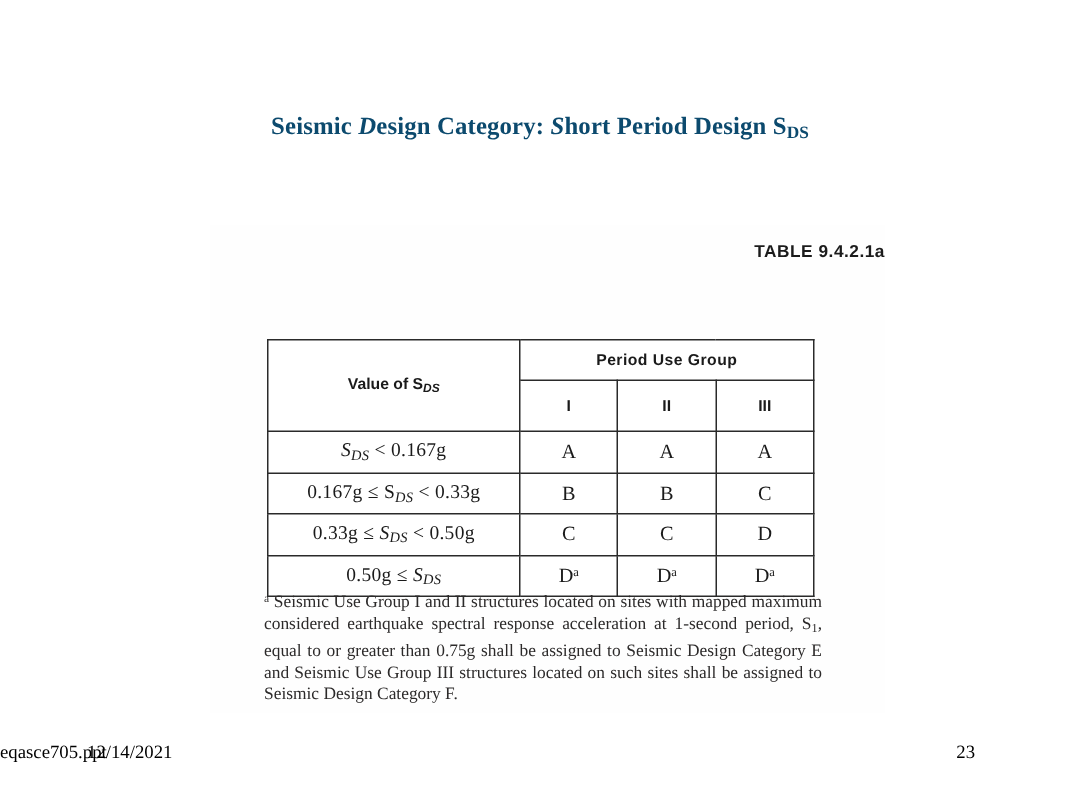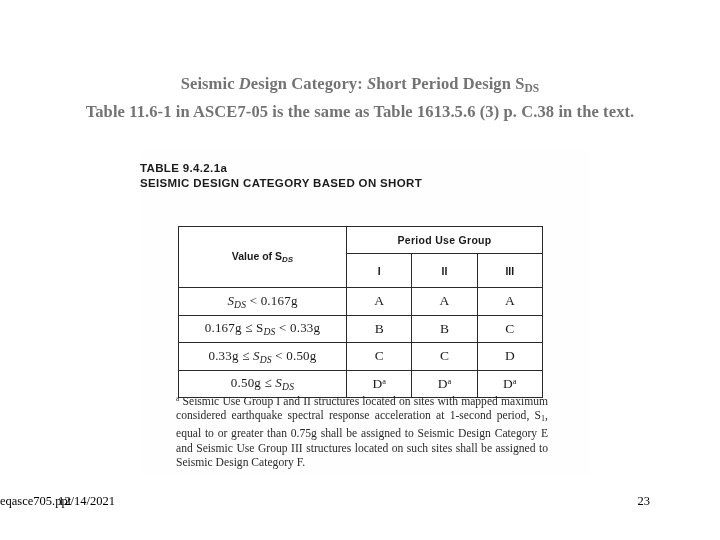--- a/index.html
+++ b/index.html
@@ -21,21 +21,21 @@
   .slide-title {
     position: absolute;
     left: 0;
     top: 72px;
     width: 720px;
     text-align: center;
     font-family: "Liberation Serif", serif;
     font-weight: bold;
     font-size: 16.5px;
     line-height: 23px;
-    color: #737373;
+    color: #0c4a6e;
     letter-spacing: 0.1px;
   }
   .slide-title .ln { display: block; white-space: nowrap; }
   .ital-d { font-style: italic; }
   .sub {
     font-size: 0.70em;
     vertical-align: -0.28em;
     letter-spacing: 0;
   }
 
@@ -57,21 +57,21 @@
     font-size: 15px;
     white-space: nowrap;
     pointer-events: none;
     user-select: none;
   }
 
   .scan-title {
     position: relative;
     margin: 11px auto 0 auto;
     width: 100%;
-    text-align: left;
+    text-align: right;
     font-family: "Liberation Sans", sans-serif;
     font-weight: bold;
     font-size: 11.5px;
     line-height: 14.5px;
     letter-spacing: 0.35px;
     color: #1b1b1b;
   }
   .scan-title .ln { display: block; }
 
   
@@ -177,32 +177,30 @@
   }
   .footer .f-date { position: absolute; left: 58px;  top: 0; }
   .footer .f-file { position: absolute; left: 0; top: 0; width: 720px; }
   .footer .f-page { position: absolute; right: 58px; top: 0; }
 </style>
 </head>
 <body>
 
 <div class="slide-title">
   <span class="ln"><span>Seismic </span><span class="ital-d">D</span><span>esign Category: </span><span class="ital-d">S</span><span>hort Period Design S</span><span class="sub">DS</span></span>
-  <span class="ln">Table 11.6-1 in ASCE7-05 is the same as Table 1613.5.6 (3) p. C.38 in the text.</span>
 </div>
 
 <div class="scan">
 
   <div class="ghost" style="left:18px; top:20px;">&nbsp;</div>
   <div class="ghost" style="left:30px; top:96px;">&nbsp;</div>
   <div class="ghost" style="left:250px; top:300px;">&nbsp;</div>
 
   <div class="scan-title">
     <span class="ln">TABLE 9.4.2.1a</span>
-    <span class="ln">SEISMIC DESIGN CATEGORY BASED ON SHORT</span>
   </div>
 
   <div class="tbl-wrap">
     <table class="seismic">
       <tbody>
 
         <tr>
           <td class="th-val" rowspan="2" style="width:167px;"><span>Value of S</span><span class="sub-i">DS</span></td>
           <td class="th-group" colspan="3">Period Use Group</td>
         </tr>

